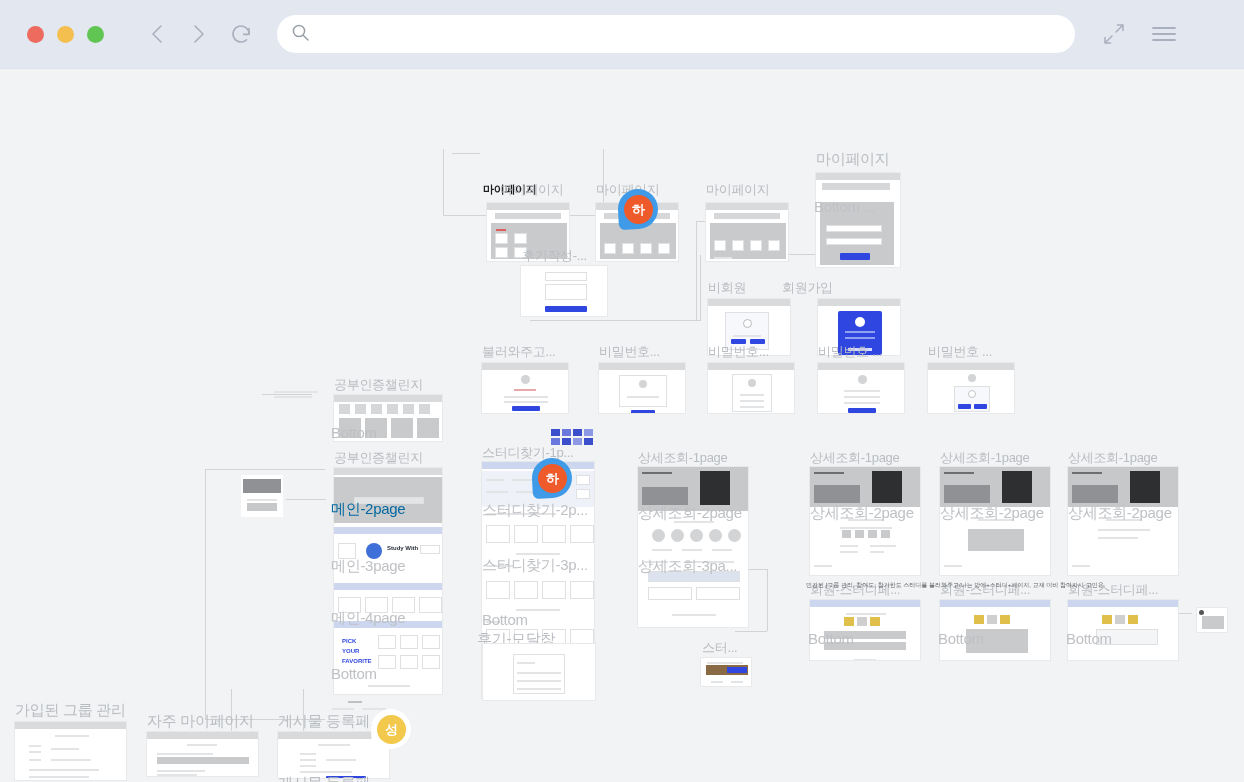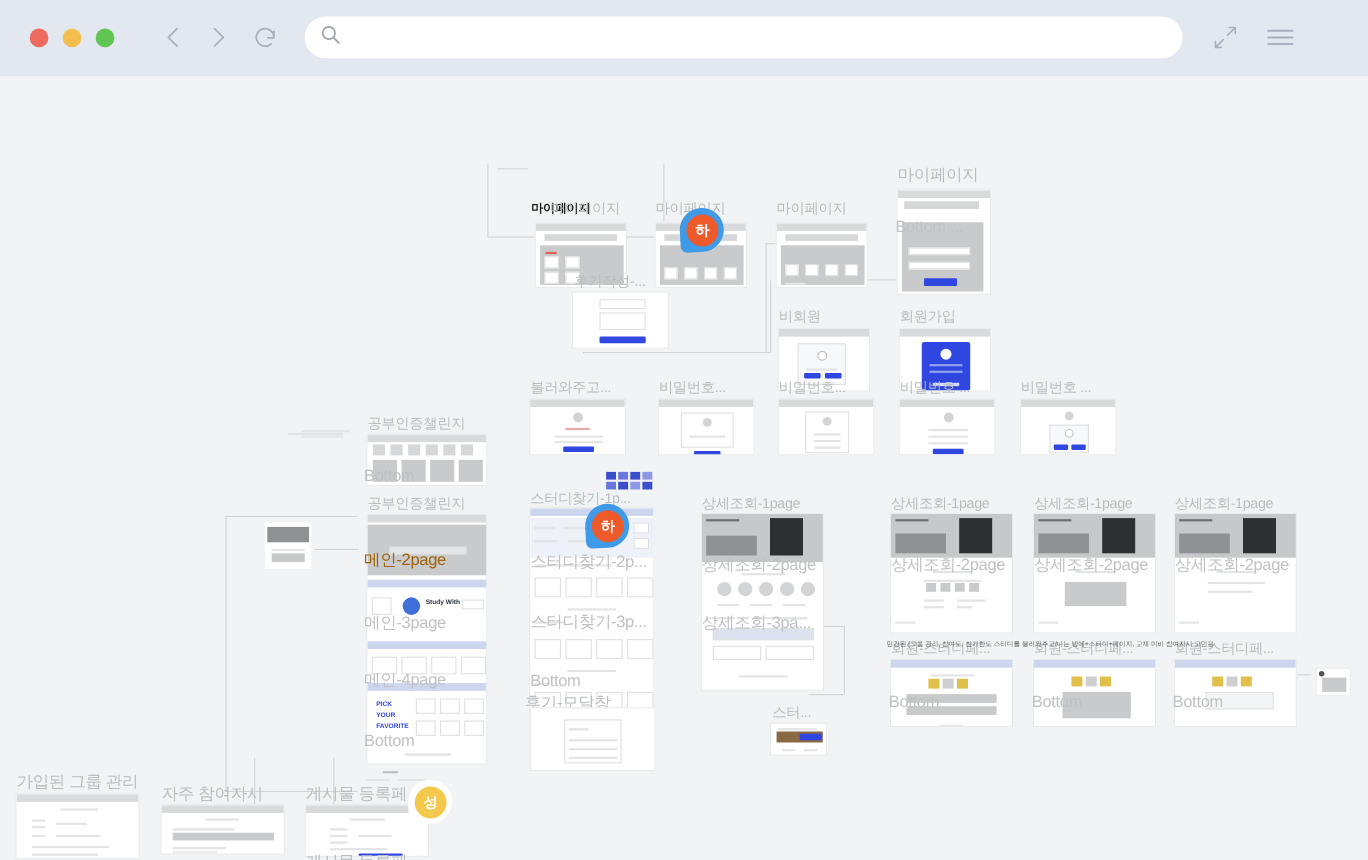--- a/index.html
+++ b/index.html
@@ -271,21 +271,21 @@
       <div class="fr-bar"></div>
       <div class="fr-body">
         <div class="box-out" style="position:absolute;left:17px;top:6px;width:44px;height:38px;background:#f7f8fb"></div>
         <div class="circ" style="position:absolute;left:35px;top:13px;width:9px;height:9px;border:1px solid #b8bac0;background:#fff"></div>
         <div class="ln" style="position:absolute;left:25px;top:27px;width:28px"></div>
         <div class="btn-blue" style="position:absolute;left:23px;top:33px;width:15px"></div>
         <div class="btn-blue" style="position:absolute;left:42px;top:33px;width:15px"></div>
       </div>
     </div>
 
-    <div class="flabel" style="left:818px;top:210px">회원가입</div>
+    <div class="flabel" style="left:782px;top:210px">회원가입</div>
     <div class="frame" style="left:817px;top:229px;width:84px;height:58px">
       <div class="fr-bar"></div>
       <div class="fr-body">
         <div style="position:absolute;left:20px;top:5px;width:44px;height:44px;background:#2f47e0;border-radius:2px"></div>
         <div class="circ" style="position:absolute;left:37px;top:11px;width:10px;height:10px;background:#fff"></div>
         <div style="position:absolute;left:27px;top:25px;width:30px;height:2px;background:#8ea1f2"></div>
         <div style="position:absolute;left:27px;top:31px;width:30px;height:2px;background:#8ea1f2"></div>
         <div style="position:absolute;left:30px;top:42px;width:24px;height:3px;background:#d5dcff"></div>
       </div>
     </div>
@@ -391,21 +391,21 @@
         <div style="position:absolute;left:8px;top:183px;font-size:6px;font-weight:bold;color:#2f47e0">FAVORITE</div>
         <div class="box-out" style="position:absolute;left:44px;top:160px;width:18px;height:14px"></div>
         <div class="box-out" style="position:absolute;left:66px;top:160px;width:18px;height:14px"></div>
         <div class="box-out" style="position:absolute;left:88px;top:160px;width:18px;height:14px"></div>
         <div class="box-out" style="position:absolute;left:44px;top:180px;width:18px;height:14px"></div>
         <div class="box-out" style="position:absolute;left:66px;top:180px;width:18px;height:14px"></div>
         <div class="box-out" style="position:absolute;left:88px;top:180px;width:18px;height:14px"></div>
         <div class="ln" style="position:absolute;left:34px;top:208px;width:42px"></div>
       </div>
     </div>
-    <div class="flabel big" style="left:331px;top:431px;color:#a16207">메인-2page</div>
+    <div class="flabel big" style="left:331px;top:431px;color:#0369a1">메인-2page</div>
     <div class="flabel big" style="left:331px;top:488px;color:#bfc1c5">메인-3page</div>
     <div class="flabel big" style="left:331px;top:540px;color:#bfc1c5">메인-4page</div>
     <div class="flabel big" style="left:331px;top:596px;color:#bfc1c5">Bottom</div>
 
     <div class="frame" style="left:241px;top:406px;width:42px;height:42px;border:none">
       <div class="fr-body" style="padding:2px">
         <div class="imgmid" style="position:absolute;left:2px;top:4px;width:38px;height:14px"></div>
         <div class="ln" style="position:absolute;left:6px;top:22px;width:30px"></div>
         <div class="imglite" style="position:absolute;left:6px;top:28px;width:30px;height:8px"></div>
       </div>
@@ -630,21 +630,21 @@
         <div class="ln" style="position:absolute;left:14px;top:14px;width:12px"></div>
         <div class="ln" style="position:absolute;left:14px;top:20px;width:12px"></div>
         <div class="ln" style="position:absolute;left:36px;top:17px;width:28px"></div>
         <div class="ln" style="position:absolute;left:14px;top:28px;width:12px"></div>
         <div class="ln" style="position:absolute;left:36px;top:28px;width:40px"></div>
         <div class="ln" style="position:absolute;left:14px;top:38px;width:70px"></div>
         <div class="ln" style="position:absolute;left:14px;top:45px;width:60px"></div>
       </div>
     </div>
 
-    <div class="flabel big" style="left:147px;top:643px;color:#b9bcc0">자주 참여자시</div>
+    <div class="flabel big" style="left:147px;top:643px;color:#b9bcc0">자주 마이페이지</div>
     <div class="frame" style="left:146px;top:662px;width:113px;height:46px">
       <div class="fr-bar"></div>
       <div class="fr-body">
         <div class="ln" style="position:absolute;left:40px;top:3px;width:30px"></div>
         <div class="ln" style="position:absolute;left:10px;top:12px;width:56px"></div>
         <div class="blkgrey" style="position:absolute;left:10px;top:18px;width:92px;height:7px"></div>
         <div class="ln" style="position:absolute;left:10px;top:29px;width:48px"></div>
         <div class="ln" style="position:absolute;left:10px;top:33px;width:40px"></div>
 
       </div>

